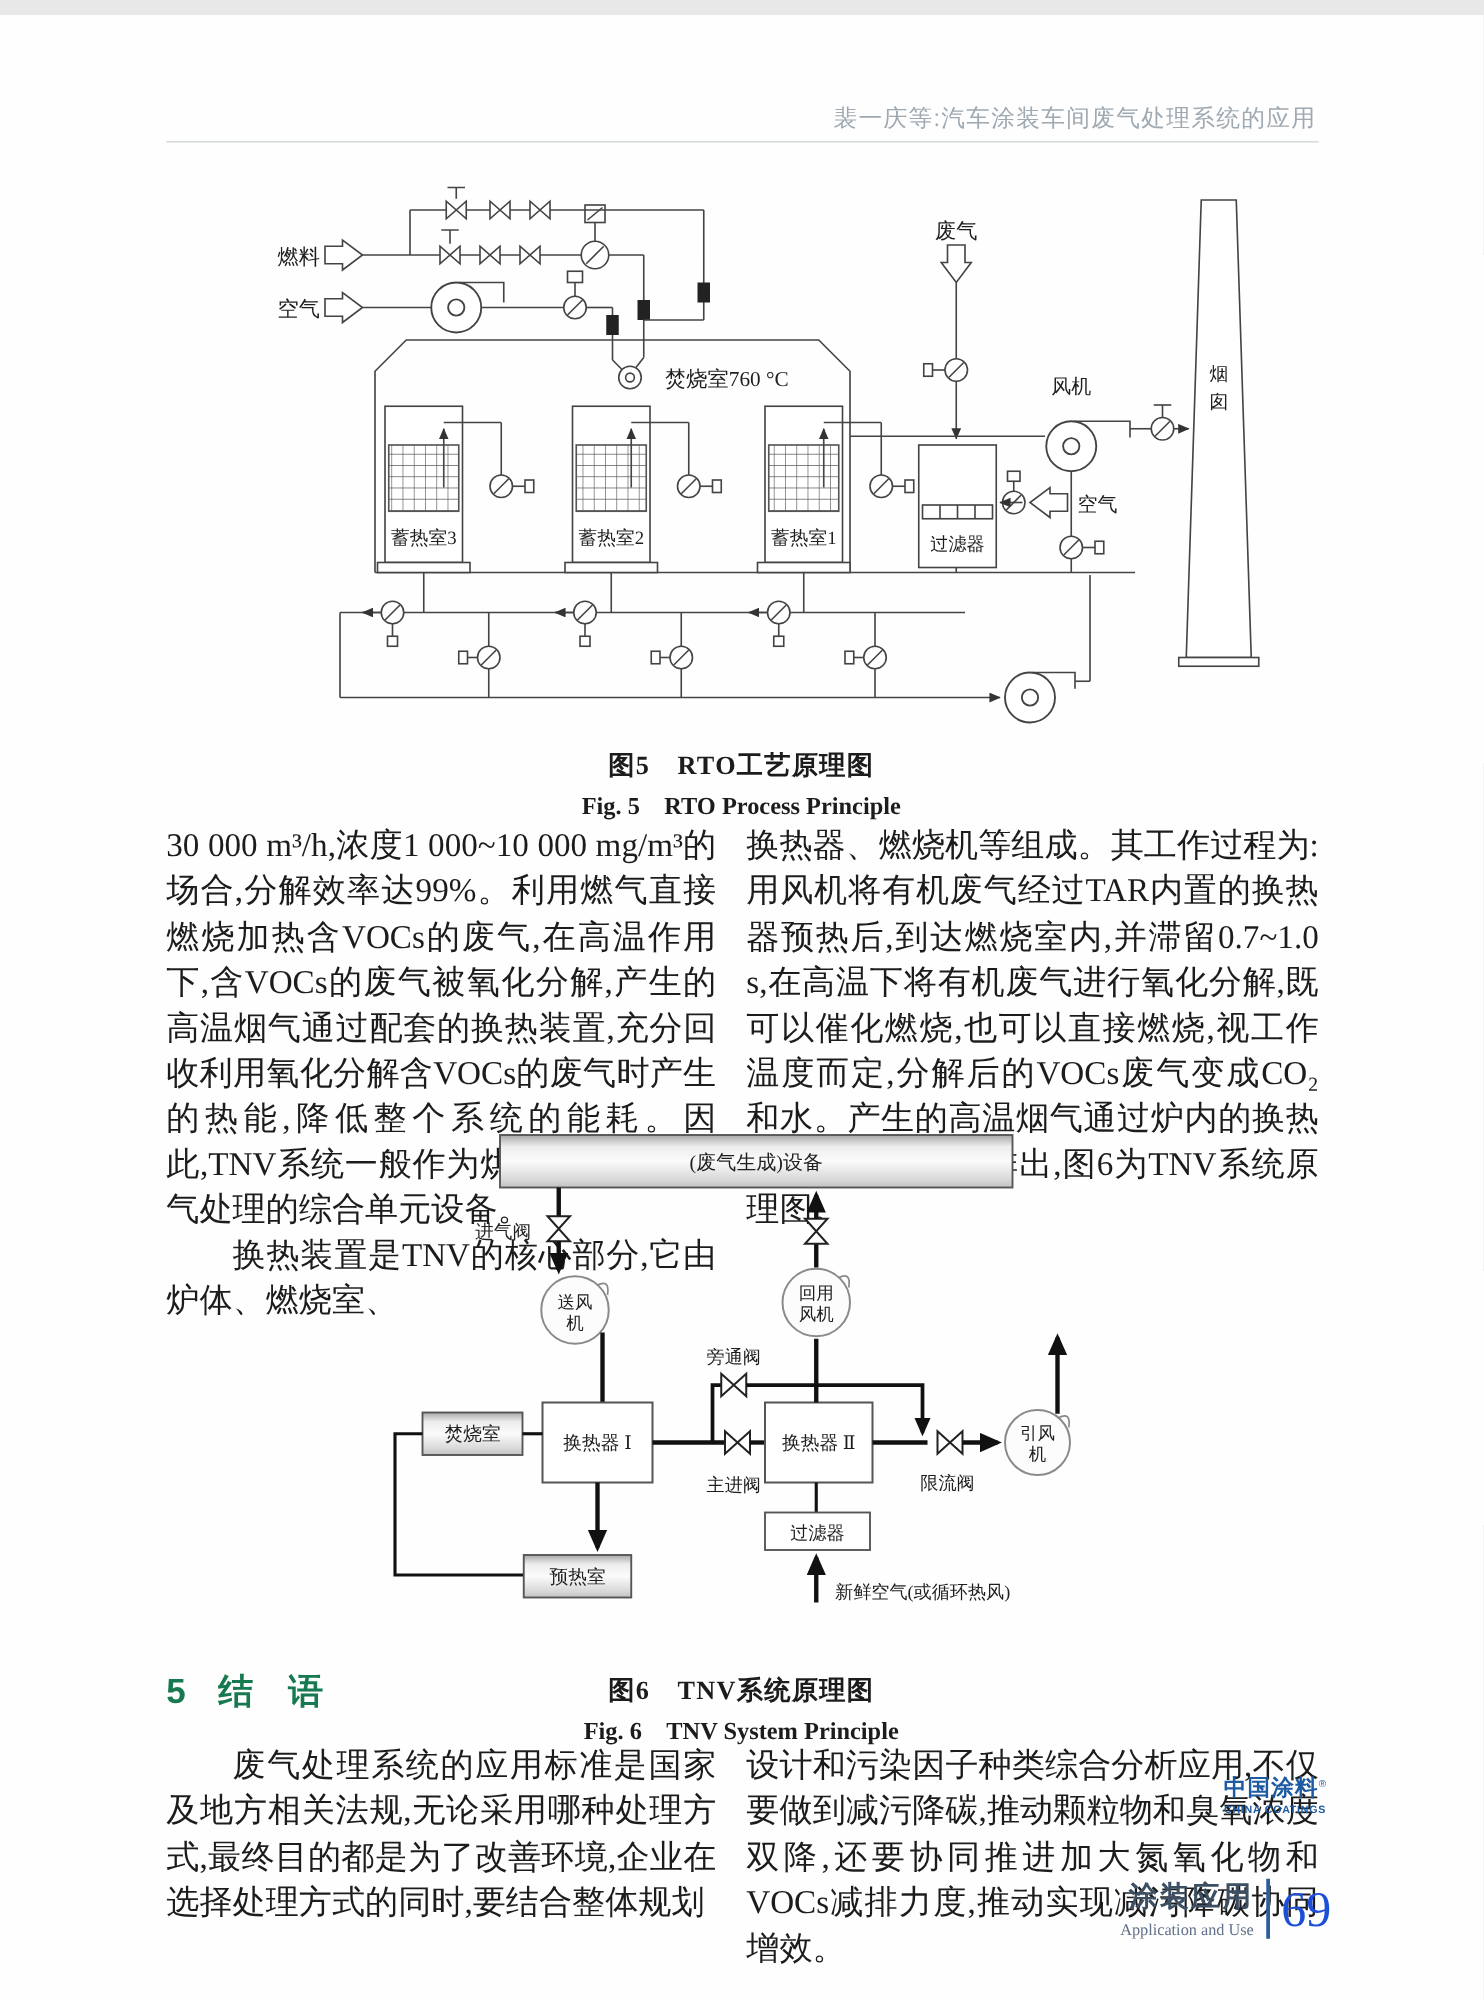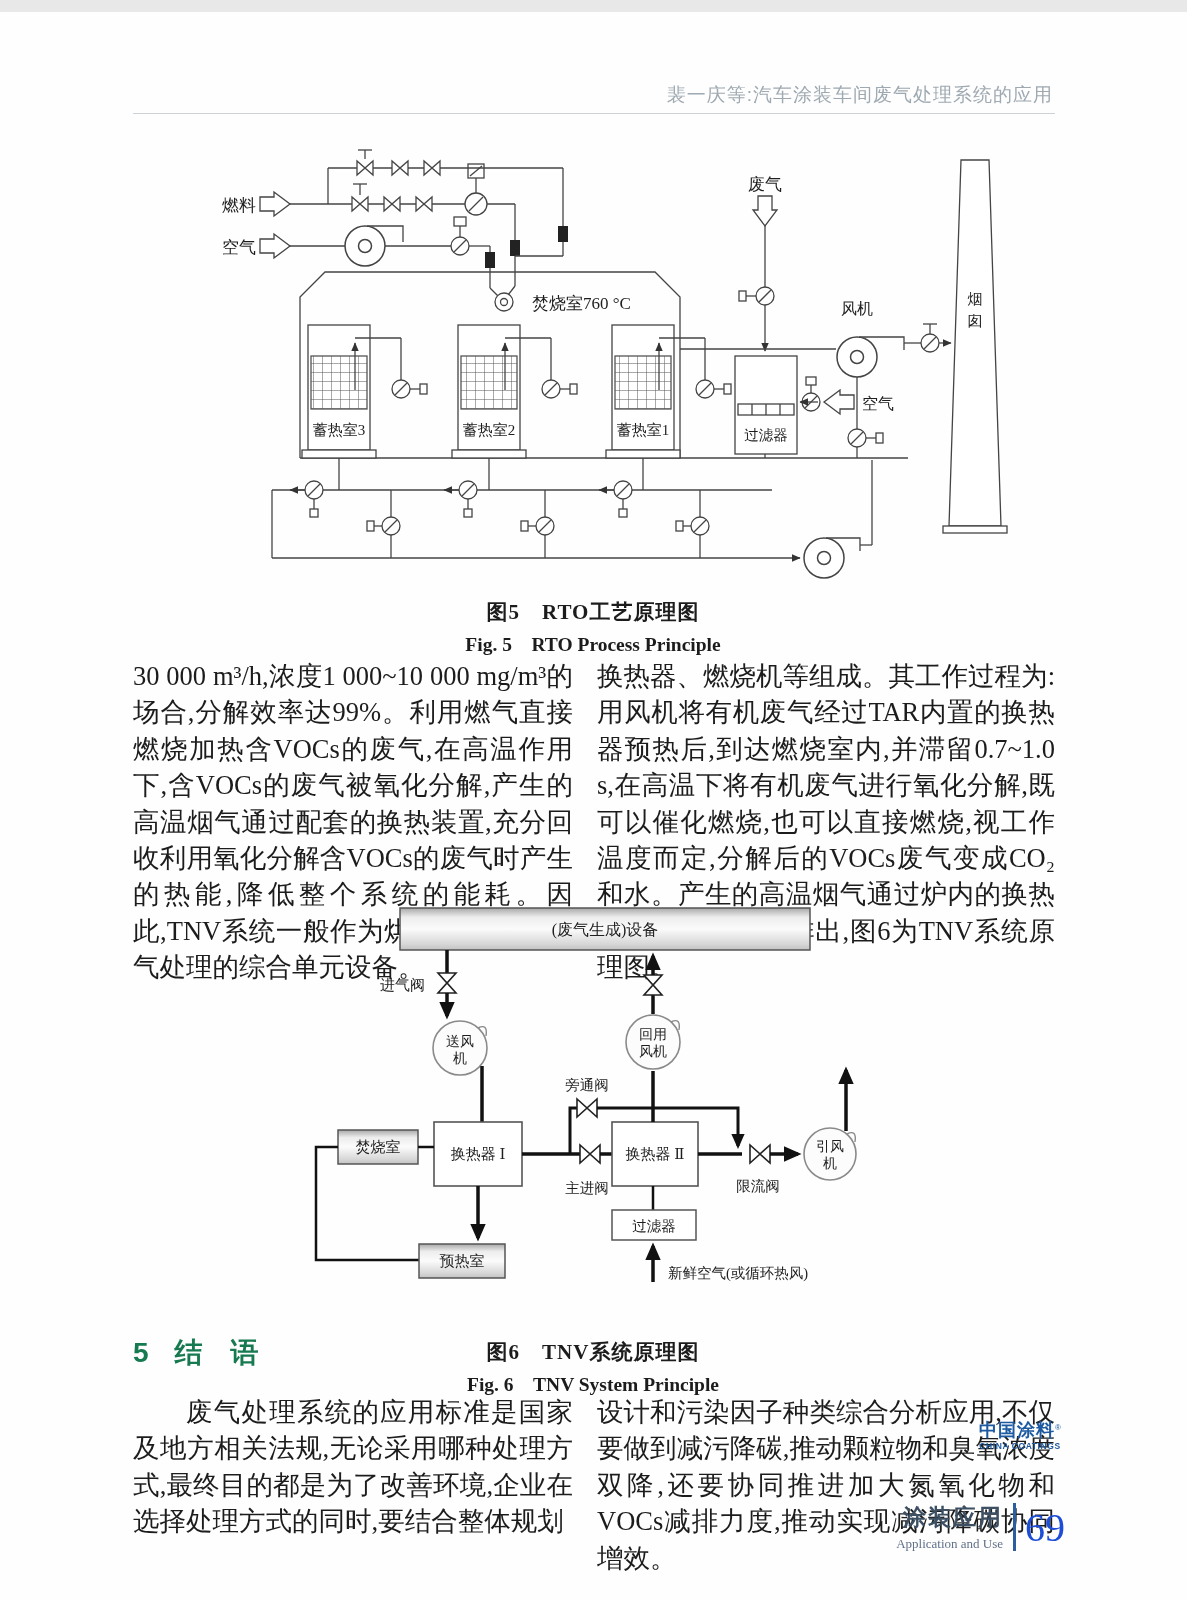--- a/index.html
+++ b/index.html
@@ -237,20 +237,21 @@
   </svg>
   </div>
 
   <div class="figcap" style="left:240px;top:586px;width:706px;">
     <div class="zh">图5　RTO工艺原理图</div>
     <div class="en">Fig. 5　RTO Process Principle</div>
   </div>
 
   <div class="col" style="left:133px;top:646px;width:440px;">
     <p>30 000 m³/h,浓度1 000~10 000 mg/m³的场合,分解效率达99%。利用燃气直接燃烧加热含VOCs的废气,在高温作用下,含VOCs的废气被氧化分解,产生的高温烟气通过配套的换热装置,充分回收利用氧化分解含VOCs的废气时产生的热能,降低整个系统的能耗。因此,TNV系统一般作为烘干室加热和废气处理的综合单元设备。</p>
+    <p class="ind">换热装置是TNV的核心部分,它由炉体、燃烧室、</p>
   </div>
   <div class="col" style="left:597px;top:646px;width:458px;">
     <p>换热器、燃烧机等组成。其工作过程为:用风机将有机废气经过TAR内置的换热器预热后,到达燃烧室内,并滞留0.7~1.0 s,在高温下将有机废气进行氧化分解,既可以催化燃烧,也可以直接燃烧,视工作温度而定,分解后的VOCs废气变成CO₂和水。产生的高温烟气通过炉内的换热器和主烟气管道排出,图6为TNV系统原理图。</p>
   </div>
 
   <div class="figwrap" style="left:290px;top:888px;width:600px;height:385px;">
   <svg width="600" height="385" viewBox="0 0 600 385">
     <defs>
       <linearGradient id="gm" x1="0" y1="0" x2="0" y2="1">
         <stop offset="0" stop-color="#a8a8a8"></stop>

